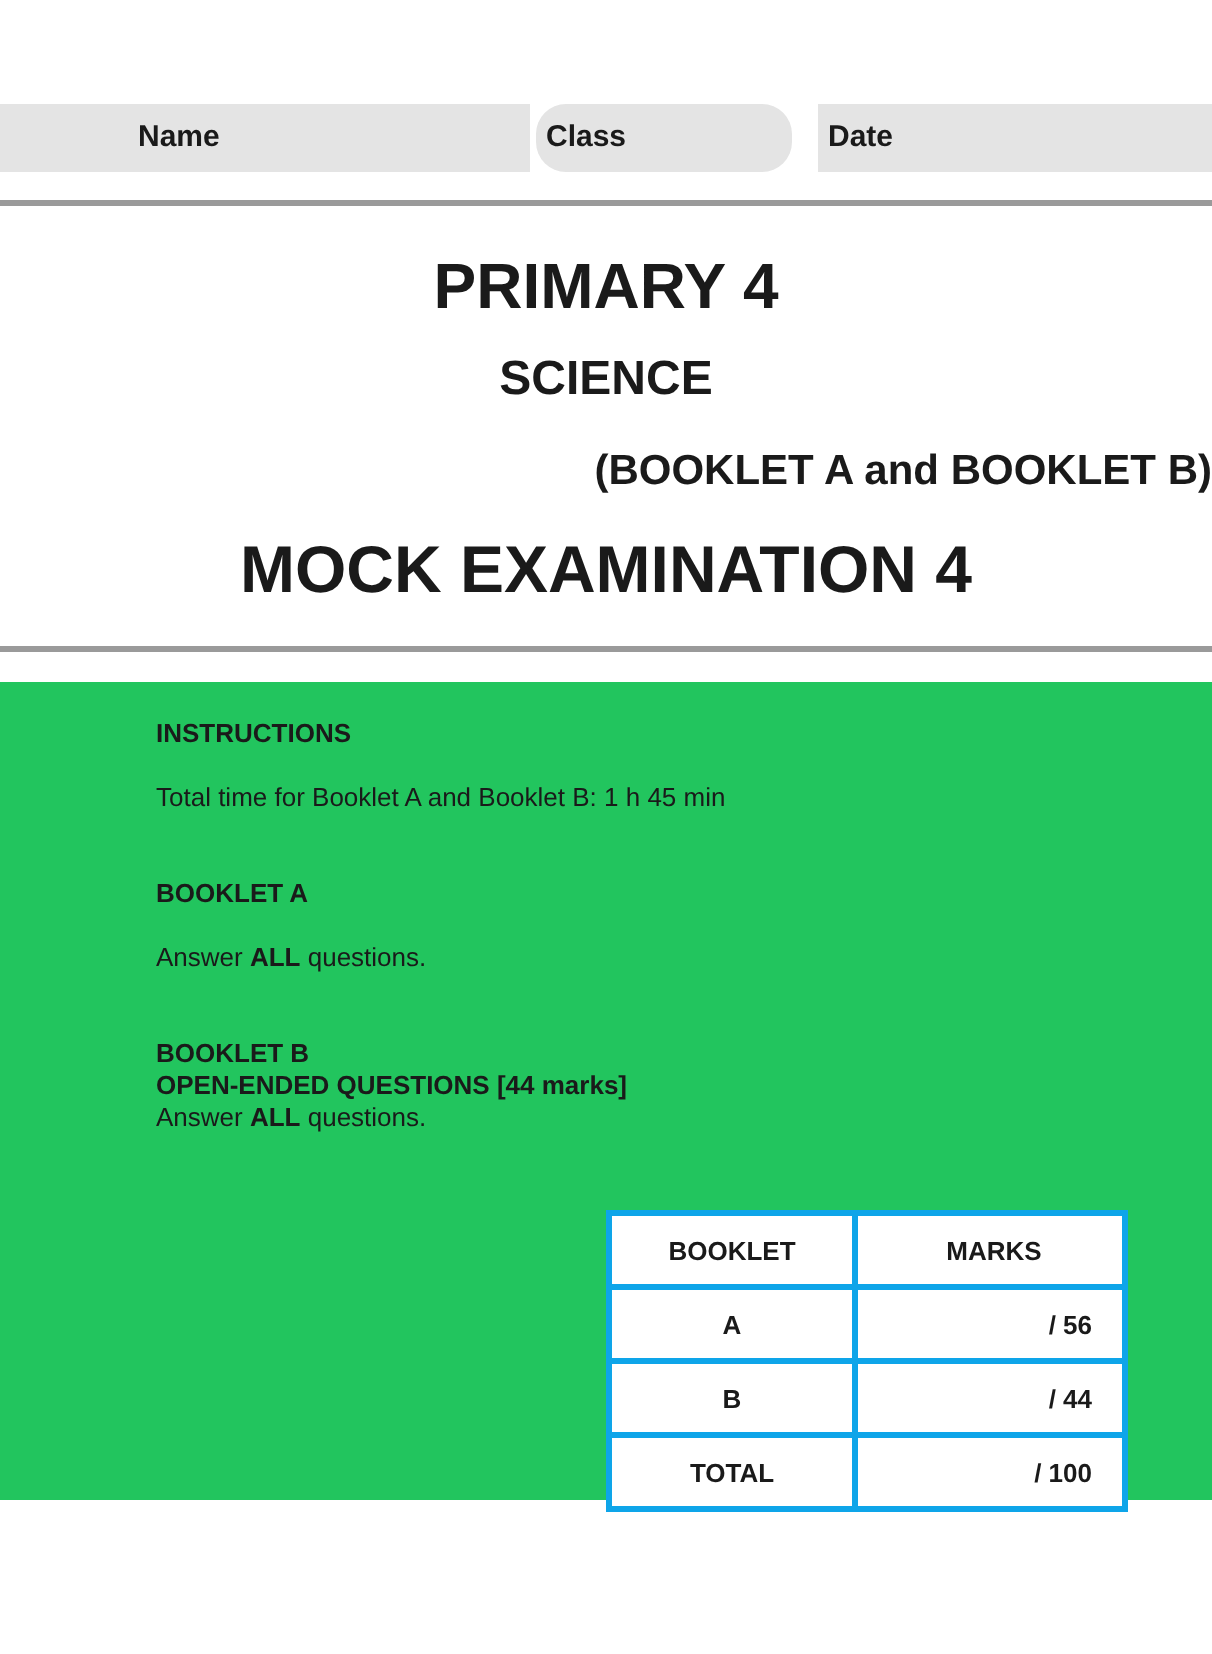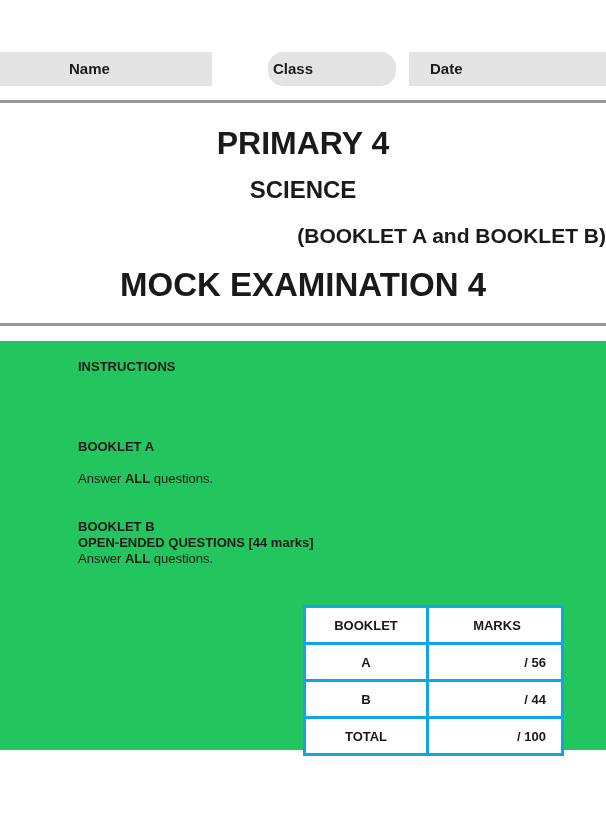--- a/index.html
+++ b/index.html
@@ -1,23 +1,23 @@
 <!DOCTYPE html>
 <html><head>
 <meta charset="utf-8">
 <style>
   html, body { margin:0; padding:0; background:#ffffff; }
   body { width:606px; height:827px; position:relative; overflow:hidden;
          font-family:"Liberation Sans", sans-serif; color:#1a1a1a; }
   .hdr-row { position:absolute; top:52px; left:0; width:606px; height:34px; }
   .hdr-cell { position:absolute; top:0; height:34px; background:#e4e4e4;
               font-weight:bold; font-size:15px; line-height:34px; }
-  .c1 { left:0; width:212px; } .c1 span { padding-left:69px; }
+  .c1 { left:0; width:265px; } .c1 span { padding-left:69px; }
   .c2 { left:268px; width:128px;border-radius:15px; } .c2 span { padding-left:5px; }
-  .c3 { left:409px; width:197px; } .c3 span { padding-left:5px;margin-left:16px; }
+  .c3 { left:409px; width:197px; } .c3 span { padding-left:5px; }
   .rule { position:absolute; left:0; width:606px; height:3px; background:#9a9a9a; }
   .title { position:absolute; left:0; width:606px; text-align:center; font-weight:bold; }
   .t1 { top:125px; font-size:32px; }
   .t2 { top:176px; font-size:24px; }
   .t3 { top:224px; font-size:21px;text-align:right; }
   .t4 { top:266px; font-size:33px; }
   .panel { position:absolute; top:341px; left:0; width:606px; height:409px; background:#22c55e; }
   .instr { position:absolute; left:78px; font-size:13px; line-height:16px; }
   .b { font-weight:bold; }
   table.marks { position:absolute; left:303px; top:264px; border-collapse:collapse;
@@ -40,20 +40,21 @@
 
 <div class="title t1">PRIMARY 4</div>
 <div class="title t2">SCIENCE</div>
 <div class="title t3">(BOOKLET A and BOOKLET B)</div>
 <div class="title t4">MOCK EXAMINATION 4</div>
 
 <div class="rule" style="top:323px;"></div>
 
 <div class="panel">
   <div class="instr b" style="top:18px;">INSTRUCTIONS</div>
+  <div class="instr" style="top:50px;">Total time for Booklet A and Booklet B: 1 h 45 min</div>
 
   <div class="instr b" style="top:98px;">BOOKLET A</div>
   <div class="instr" style="top:130px;"><span>Answer </span><span class="b">ALL</span><span> questions.</span></div>
 
   <div class="instr b" style="top:178px;">BOOKLET B</div>
   <div class="instr b" style="top:194px;">OPEN-ENDED QUESTIONS [44 marks]</div>
   <div class="instr" style="top:210px;"><span>Answer </span><span class="b">ALL</span><span> questions.</span></div>
 
   <table class="marks">
     <tbody>

